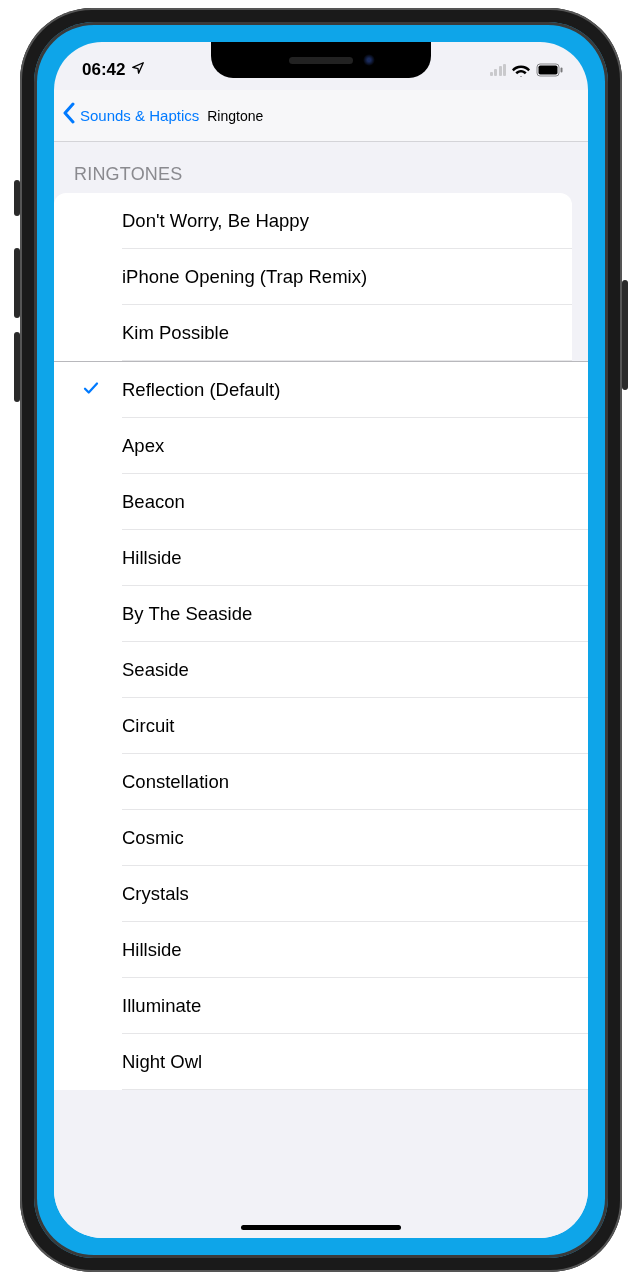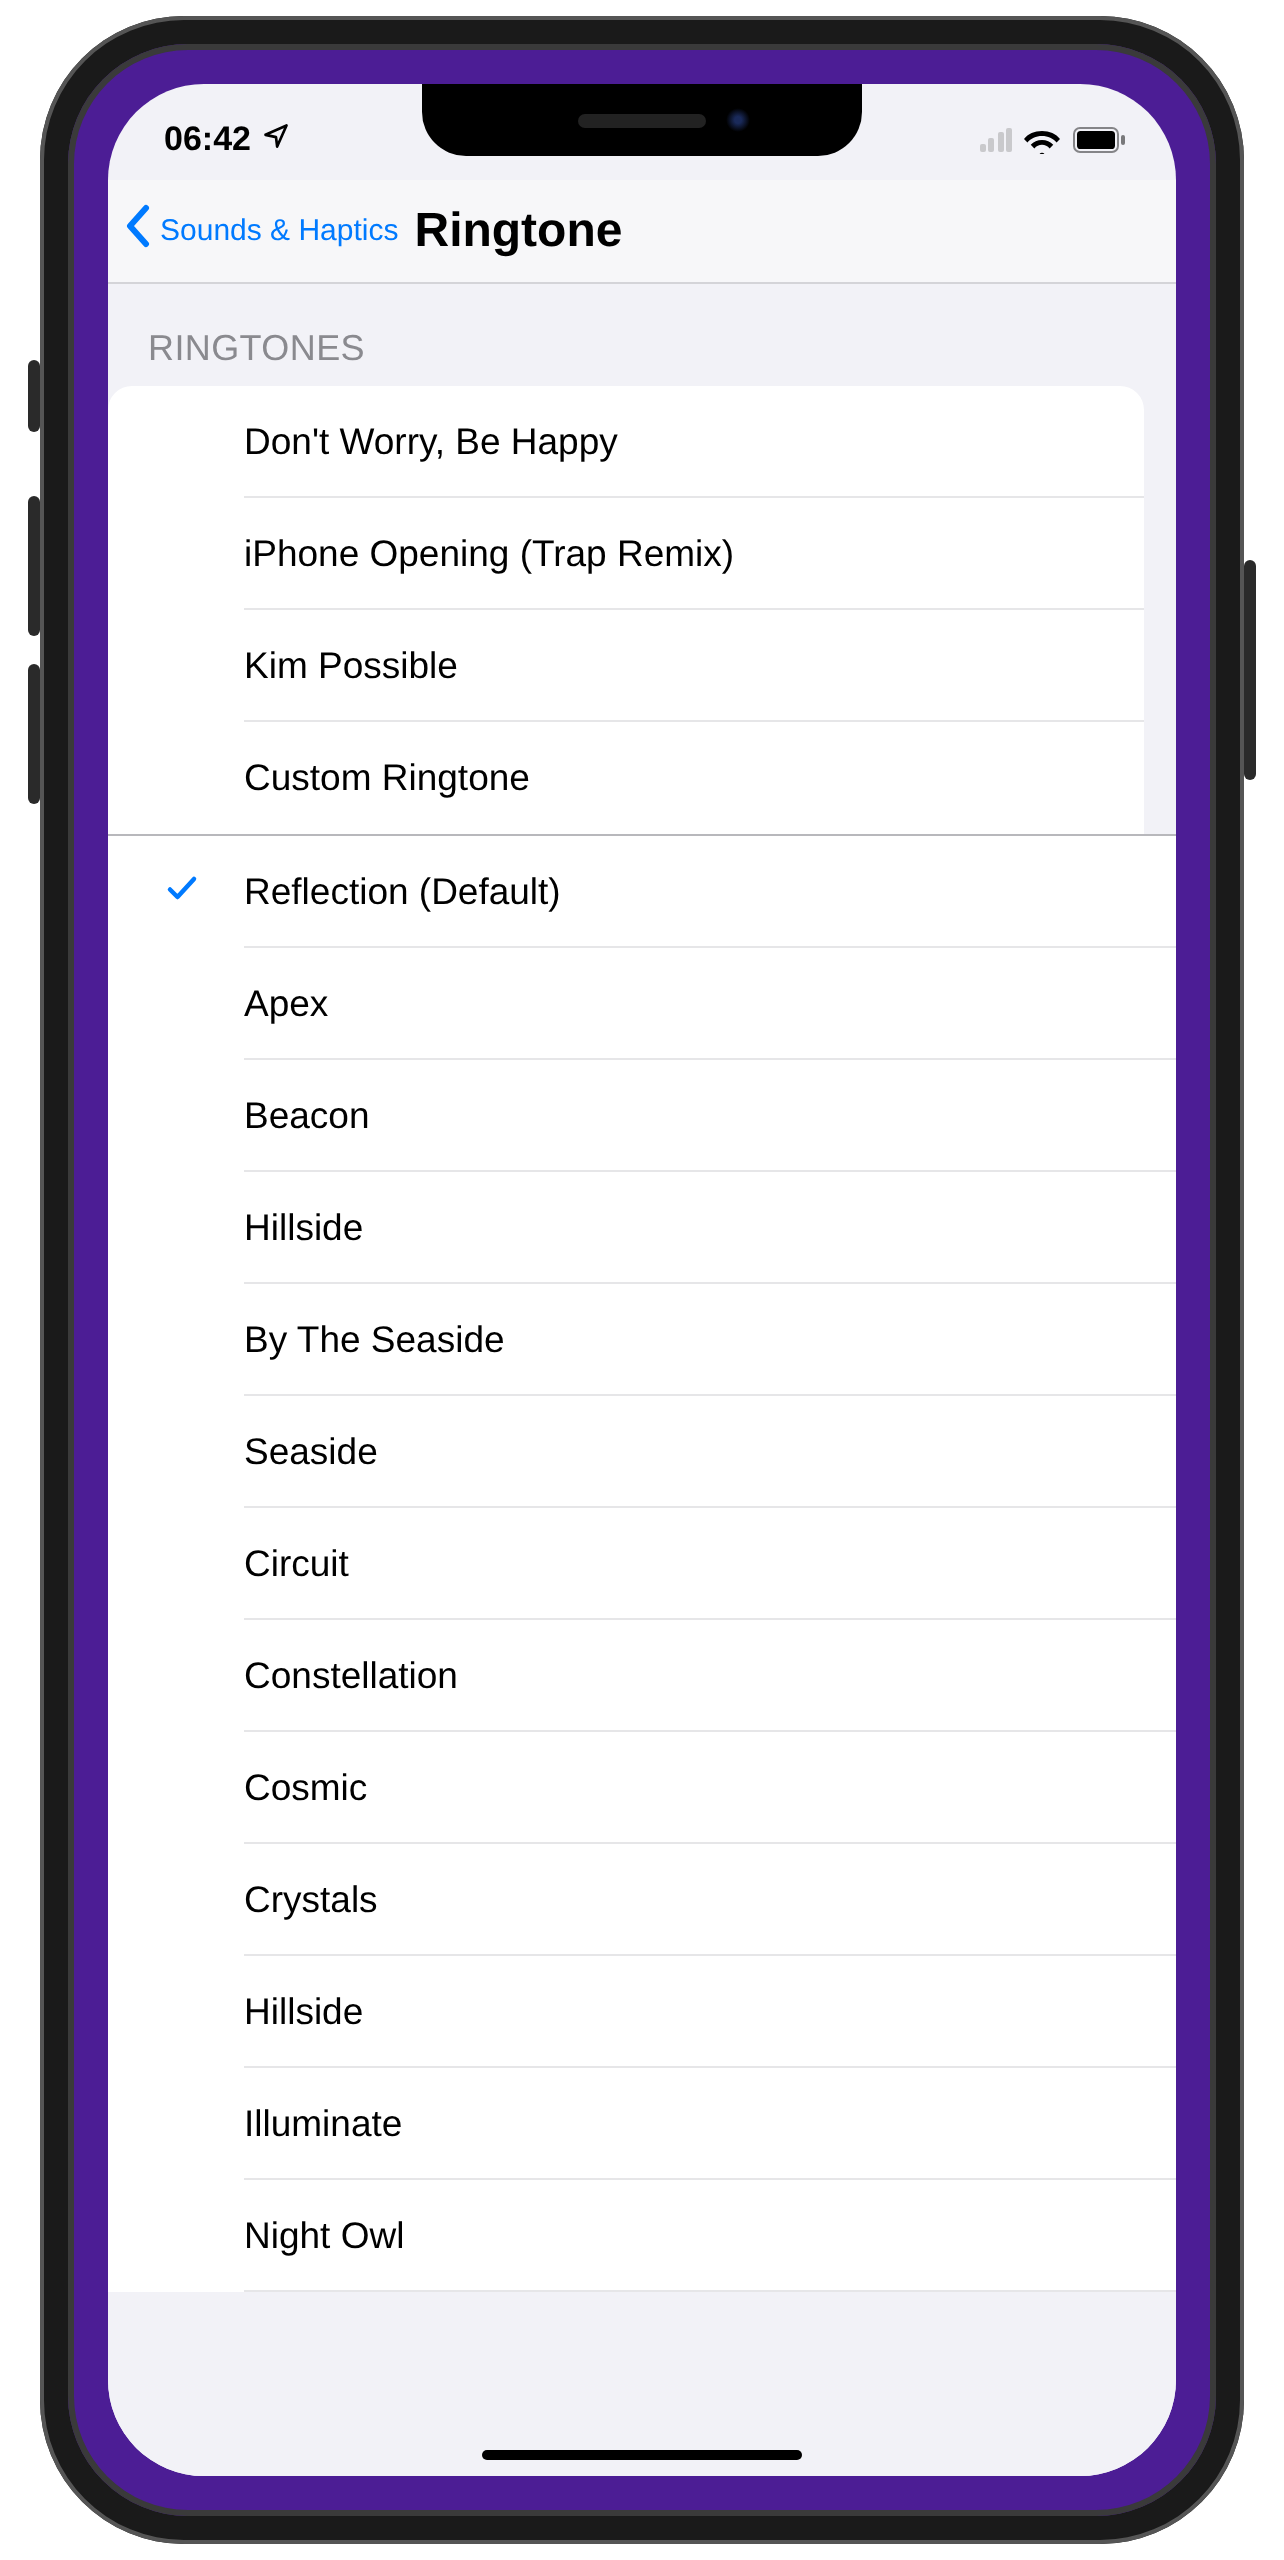--- a/index.html
+++ b/index.html
@@ -32,21 +32,21 @@
       background: #1a1a1a;
       box-shadow: 0 0 0 2px #555 inset;
     }
     .device-inner {
       position: absolute;
       top: 14px;
       left: 14px;
       right: 14px;
       bottom: 14px;
       border-radius: 60px;
-      background: #4c1d95;
+      background: #0ea5e9;
       box-shadow: 0 0 0 3px #3a3a3a inset;
     }
     .screen {
       position: absolute;
       top: 20px;
       left: 20px;
       right: 20px;
       bottom: 20px;
       border-radius: 48px;
       background: #f2f2f7;
@@ -157,22 +157,22 @@
       font-size: 15px;
       font-weight: 400;
     }
     .back-chevron {
       font-size: 26px;
       font-weight: 500;
       line-height: 1;
       margin-top: -2px;
     }
     .nav-title {
-      font-size: 24px;
-      font-weight: 700;
+      font-size: 14px;
+      font-weight: 400;
       color: #000;
       margin-left: 8px;
     }
 
     
     .content {
       background: #f2f2f7;
       height: calc(100% - 100px);
       overflow: hidden;
     }
@@ -302,23 +302,20 @@
                 <div class="divider"></div>
               </div>
               <div class="list-item">
                 <span>iPhone Opening (Trap Remix)</span>
                 <div class="divider"></div>
               </div>
               <div class="list-item">
                 <span>Kim Possible</span>
                 <div class="divider"></div>
               </div>
-              <div class="list-item">
-                <span>Custom Ringtone</span>
-              </div>
             </div>
 
           <div class="section-divider"></div>
 
           <div class="list-group" id="system-list">
               <div class="list-item">
                 <span class="checkmark"><svg width="20" height="18" viewBox="0 0 24 24" fill="none" stroke="#007aff" stroke-width="3" stroke-linecap="round" stroke-linejoin="round">
                     <polyline points="4,13 9,18 20,6"></polyline>
                   </svg></span>
                 <span>Reflection (Default)</span>

